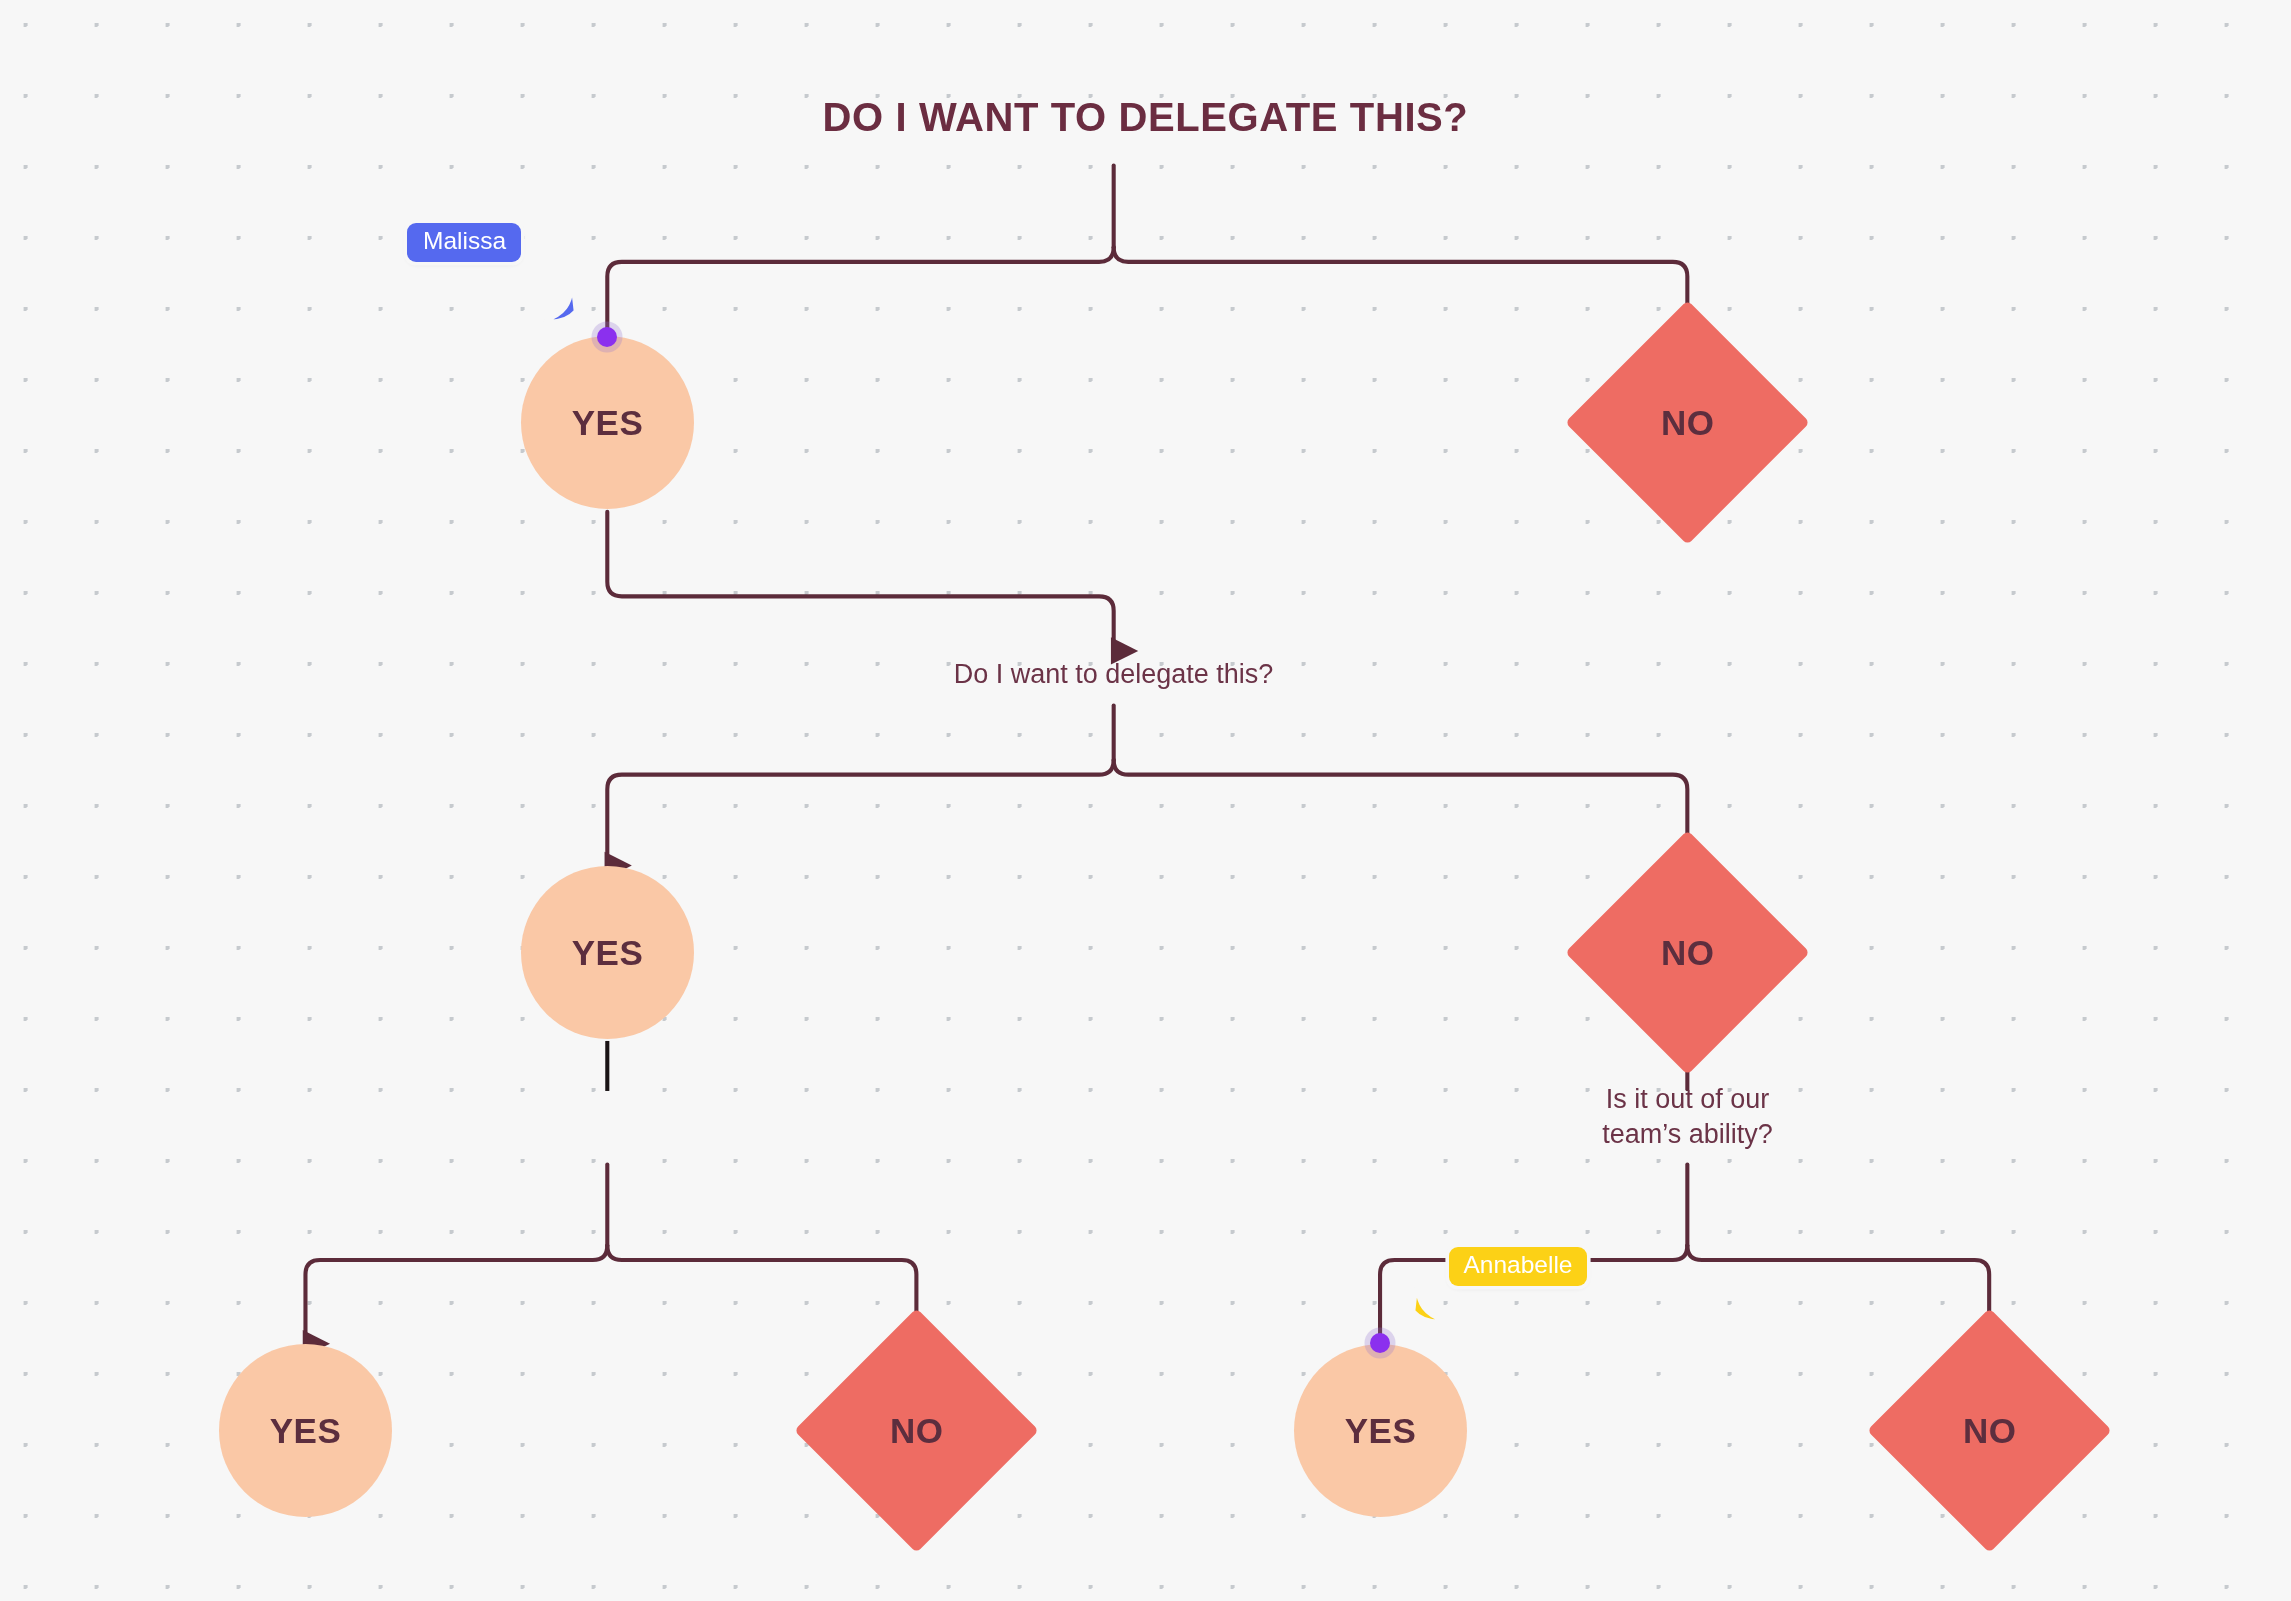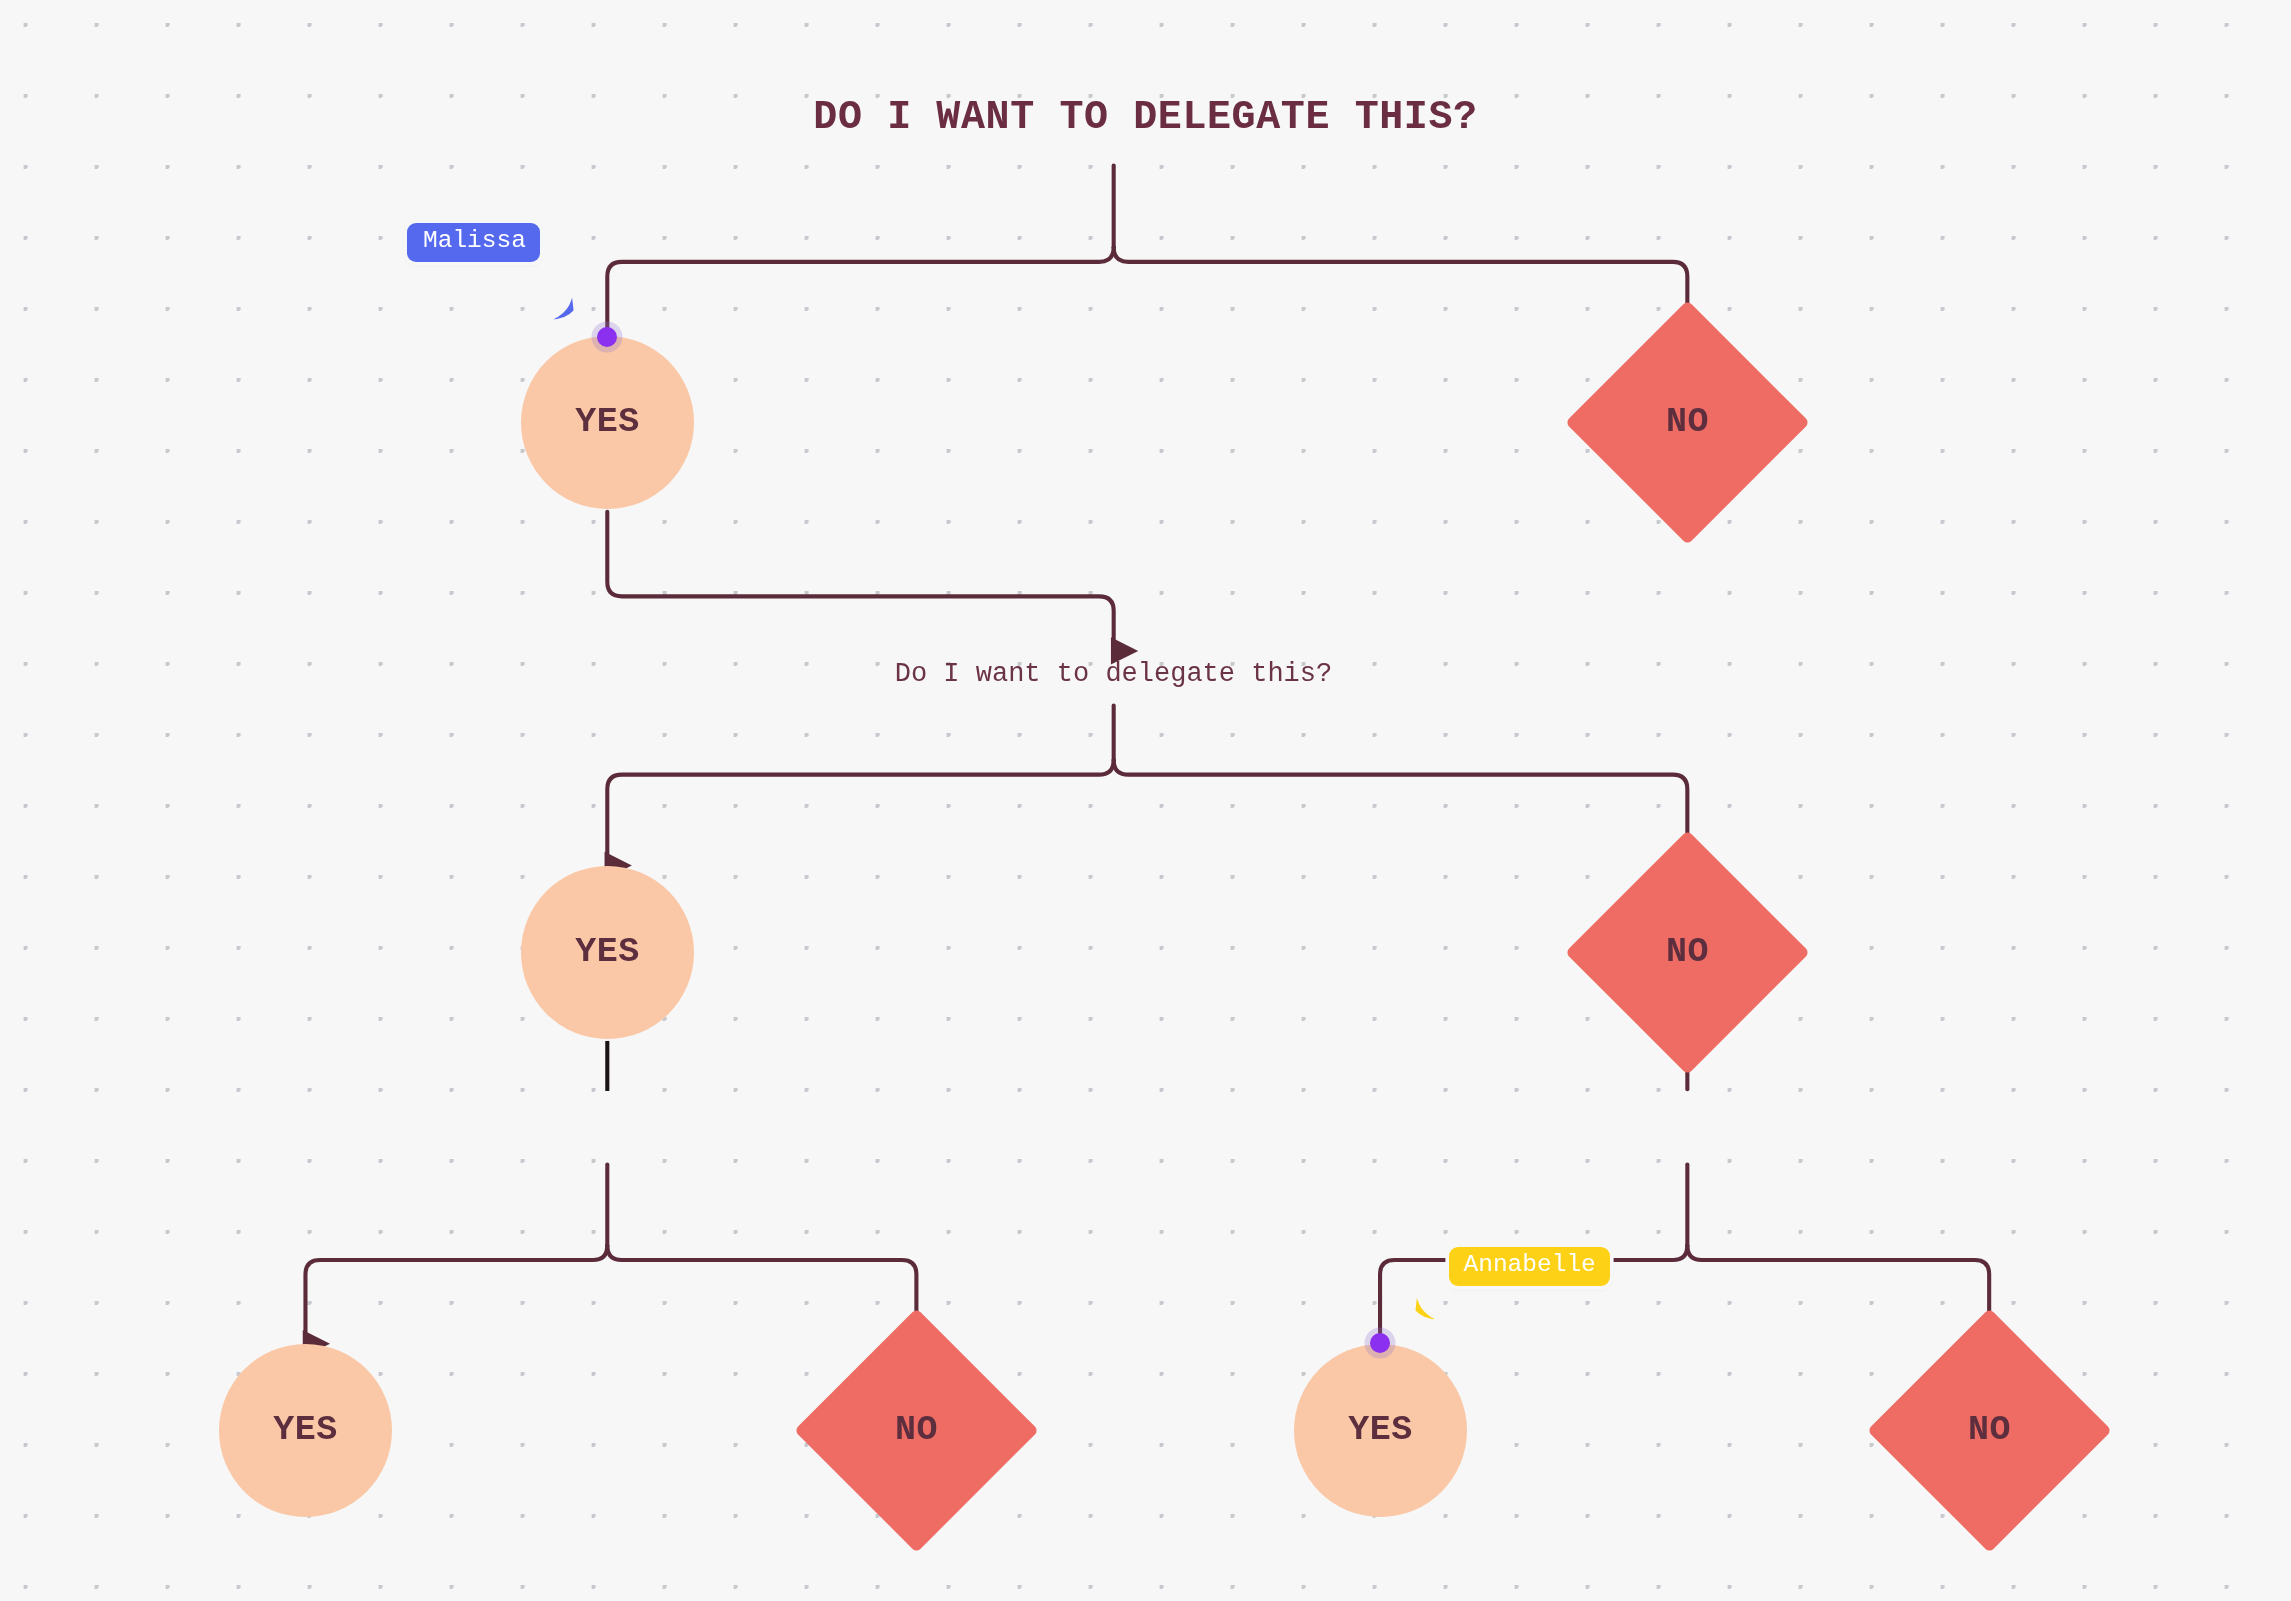--- a/index.html
+++ b/index.html
@@ -13,21 +13,20 @@
   }
   #canvas {
     position: relative;
     width: 2291px;
     height: 1601px;
     overflow: hidden;
     background-color: #f7f7f7;
     background-image: radial-gradient(circle at 1.4px 1.4px, #c6cace 2.4px, rgba(0,0,0,0) 2.7px);
     background-size: 71px 71px;
     background-position: 23.6px 23px;
-    font-family: Liberation Mono, monospace;
   }
 
   
   #wires {
     position: absolute;
     left: 0; top: 0;
     width: 2291px;
     height: 1601px;
     pointer-events: none;
   }
@@ -181,20 +180,22 @@
     </div>
   </div>
 
   <div class="node" style="left:1601px; top:866px; width:173px; height:173px;">
     <div class="node-diamond" style="display:flex;align-items:center;justify-content:center;">
       <span class="node-label">NO</span>
     </div>
   </div>
 
 
+  <div class="caption" style="left:1324px; top:1082px; width:727px;">Is it out of our
+team’s ability?</div>
 
   <div class="node" style="left:219px; top:1344px; width:173px; height:173px;">
     <div class="node-circle" style="display:flex;align-items:center;justify-content:center;">
       <span class="node-label">YES</span>
     </div>
   </div>
 
   <div class="node" style="left:830px; top:1344px; width:173px; height:173px;">
     <div class="node-diamond" style="display:flex;align-items:center;justify-content:center;">
       <span class="node-label">NO</span>

